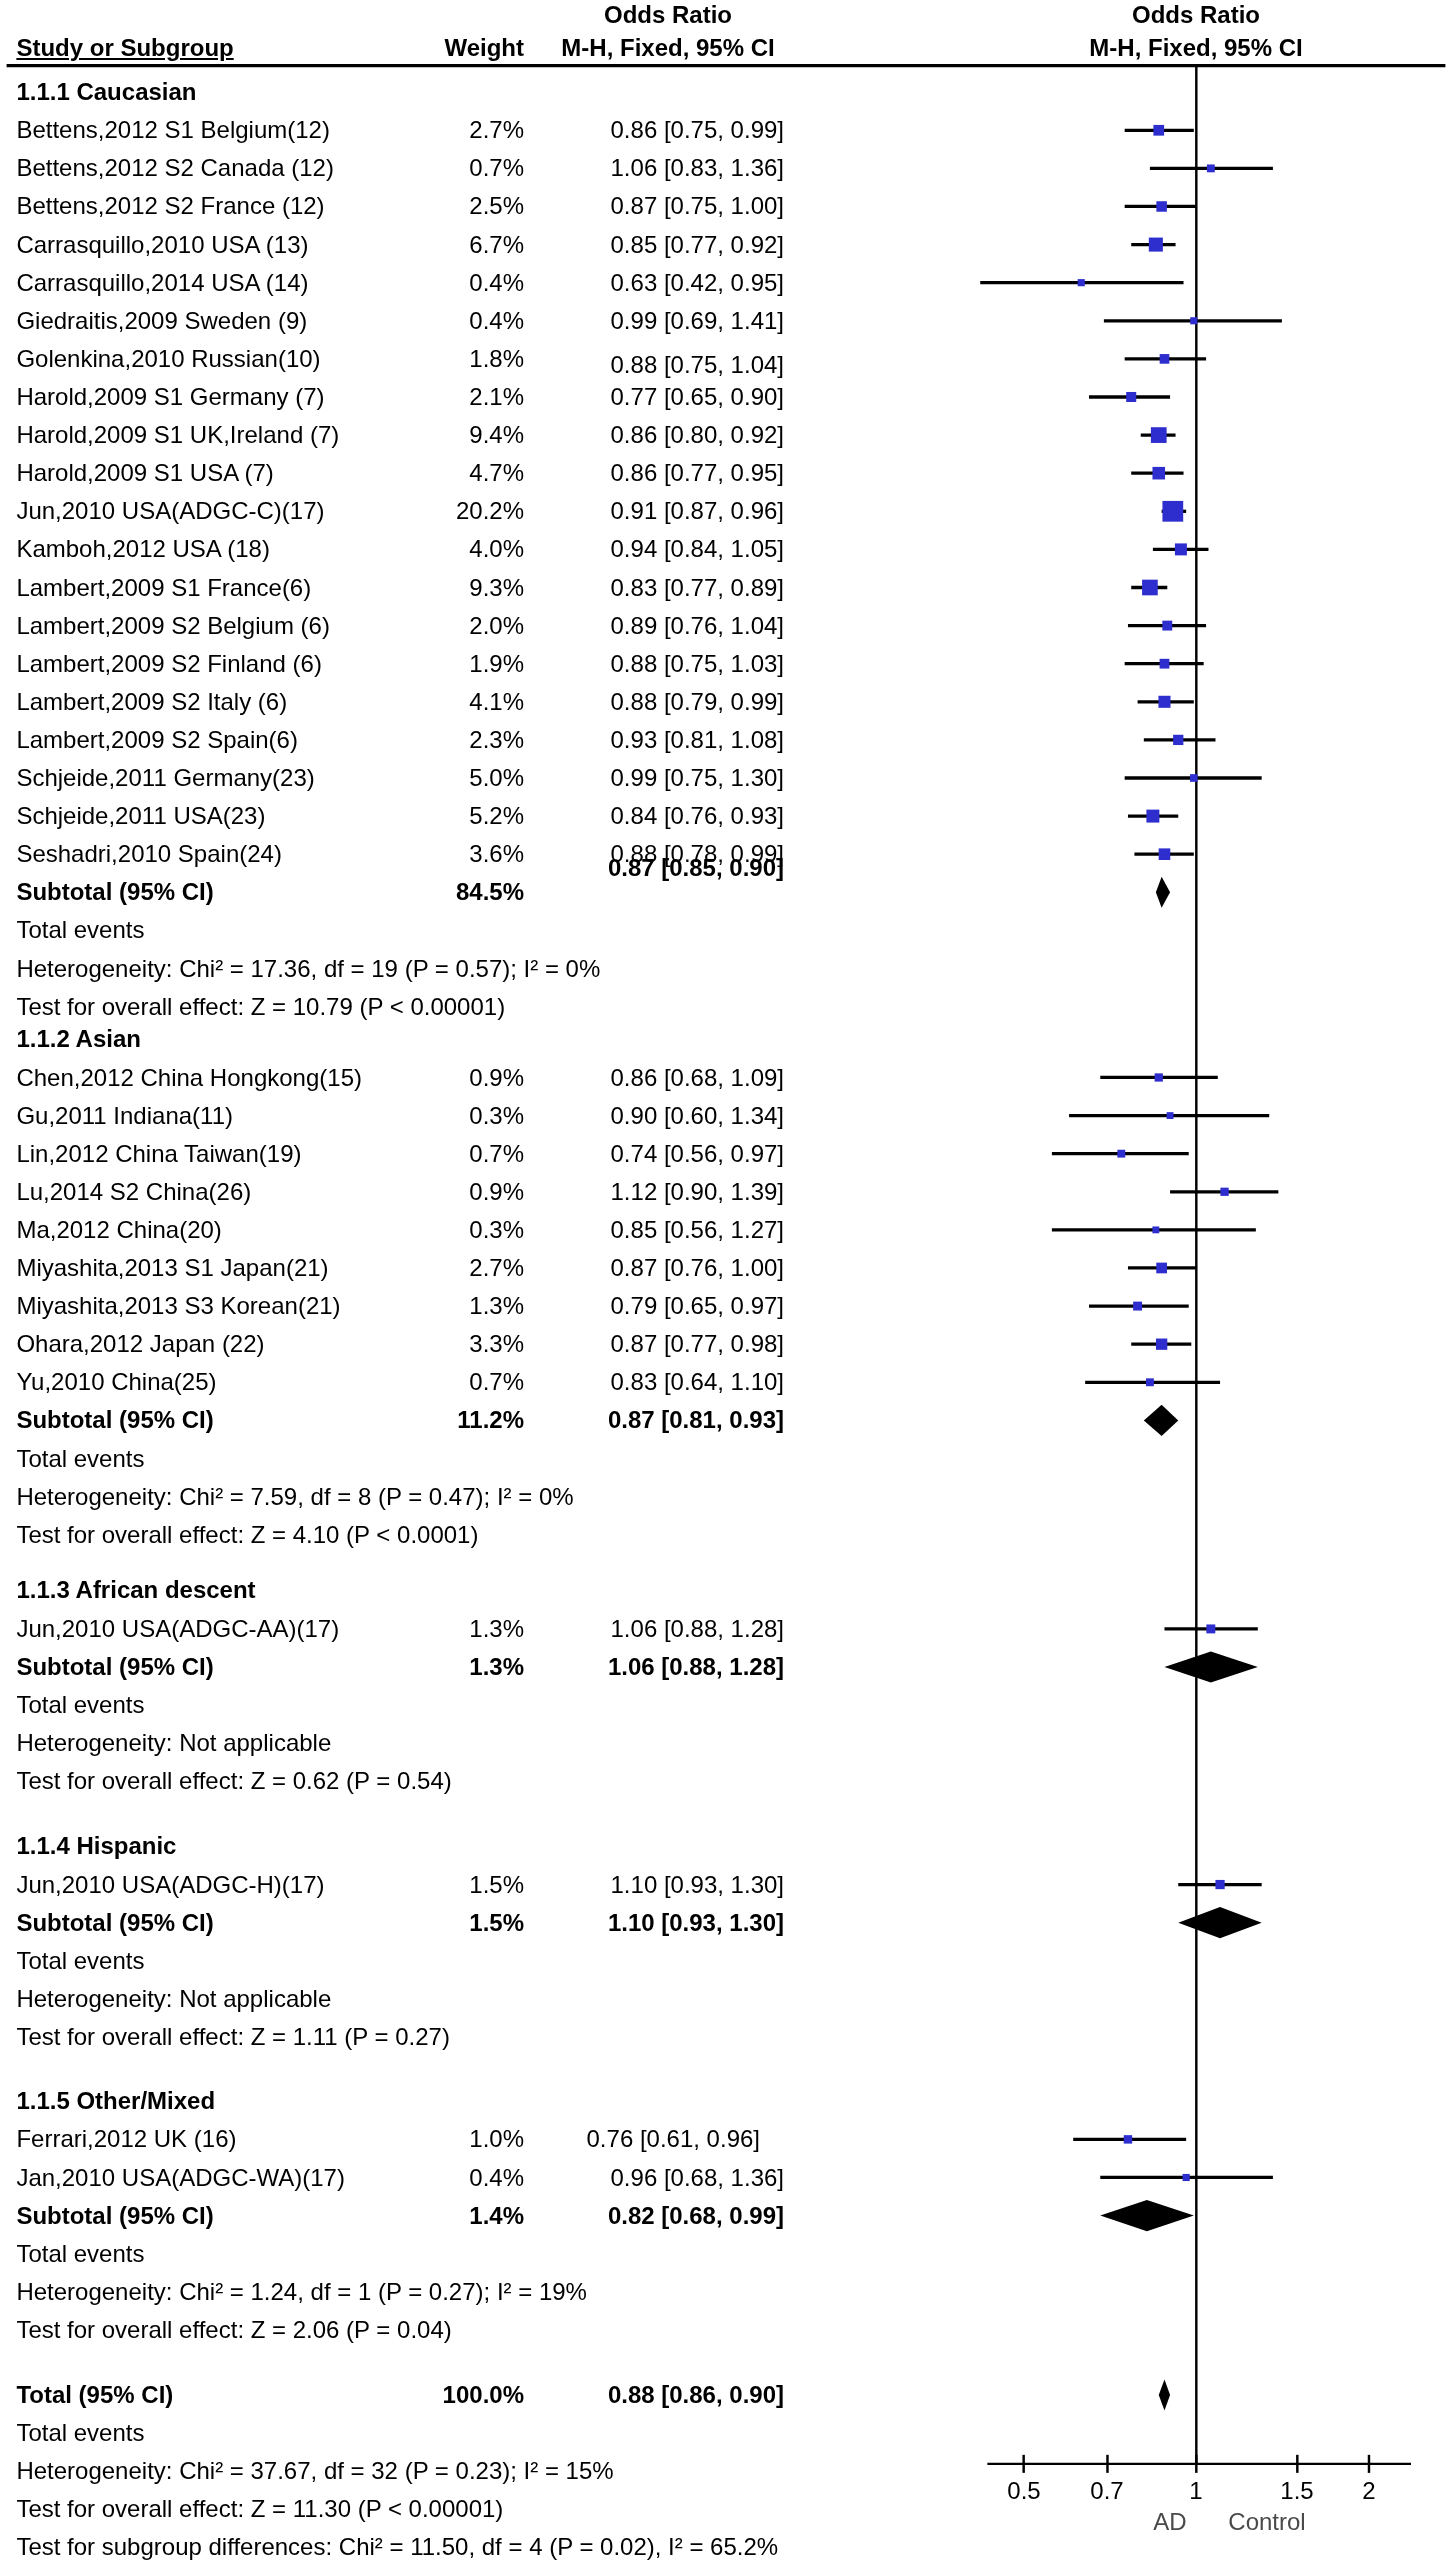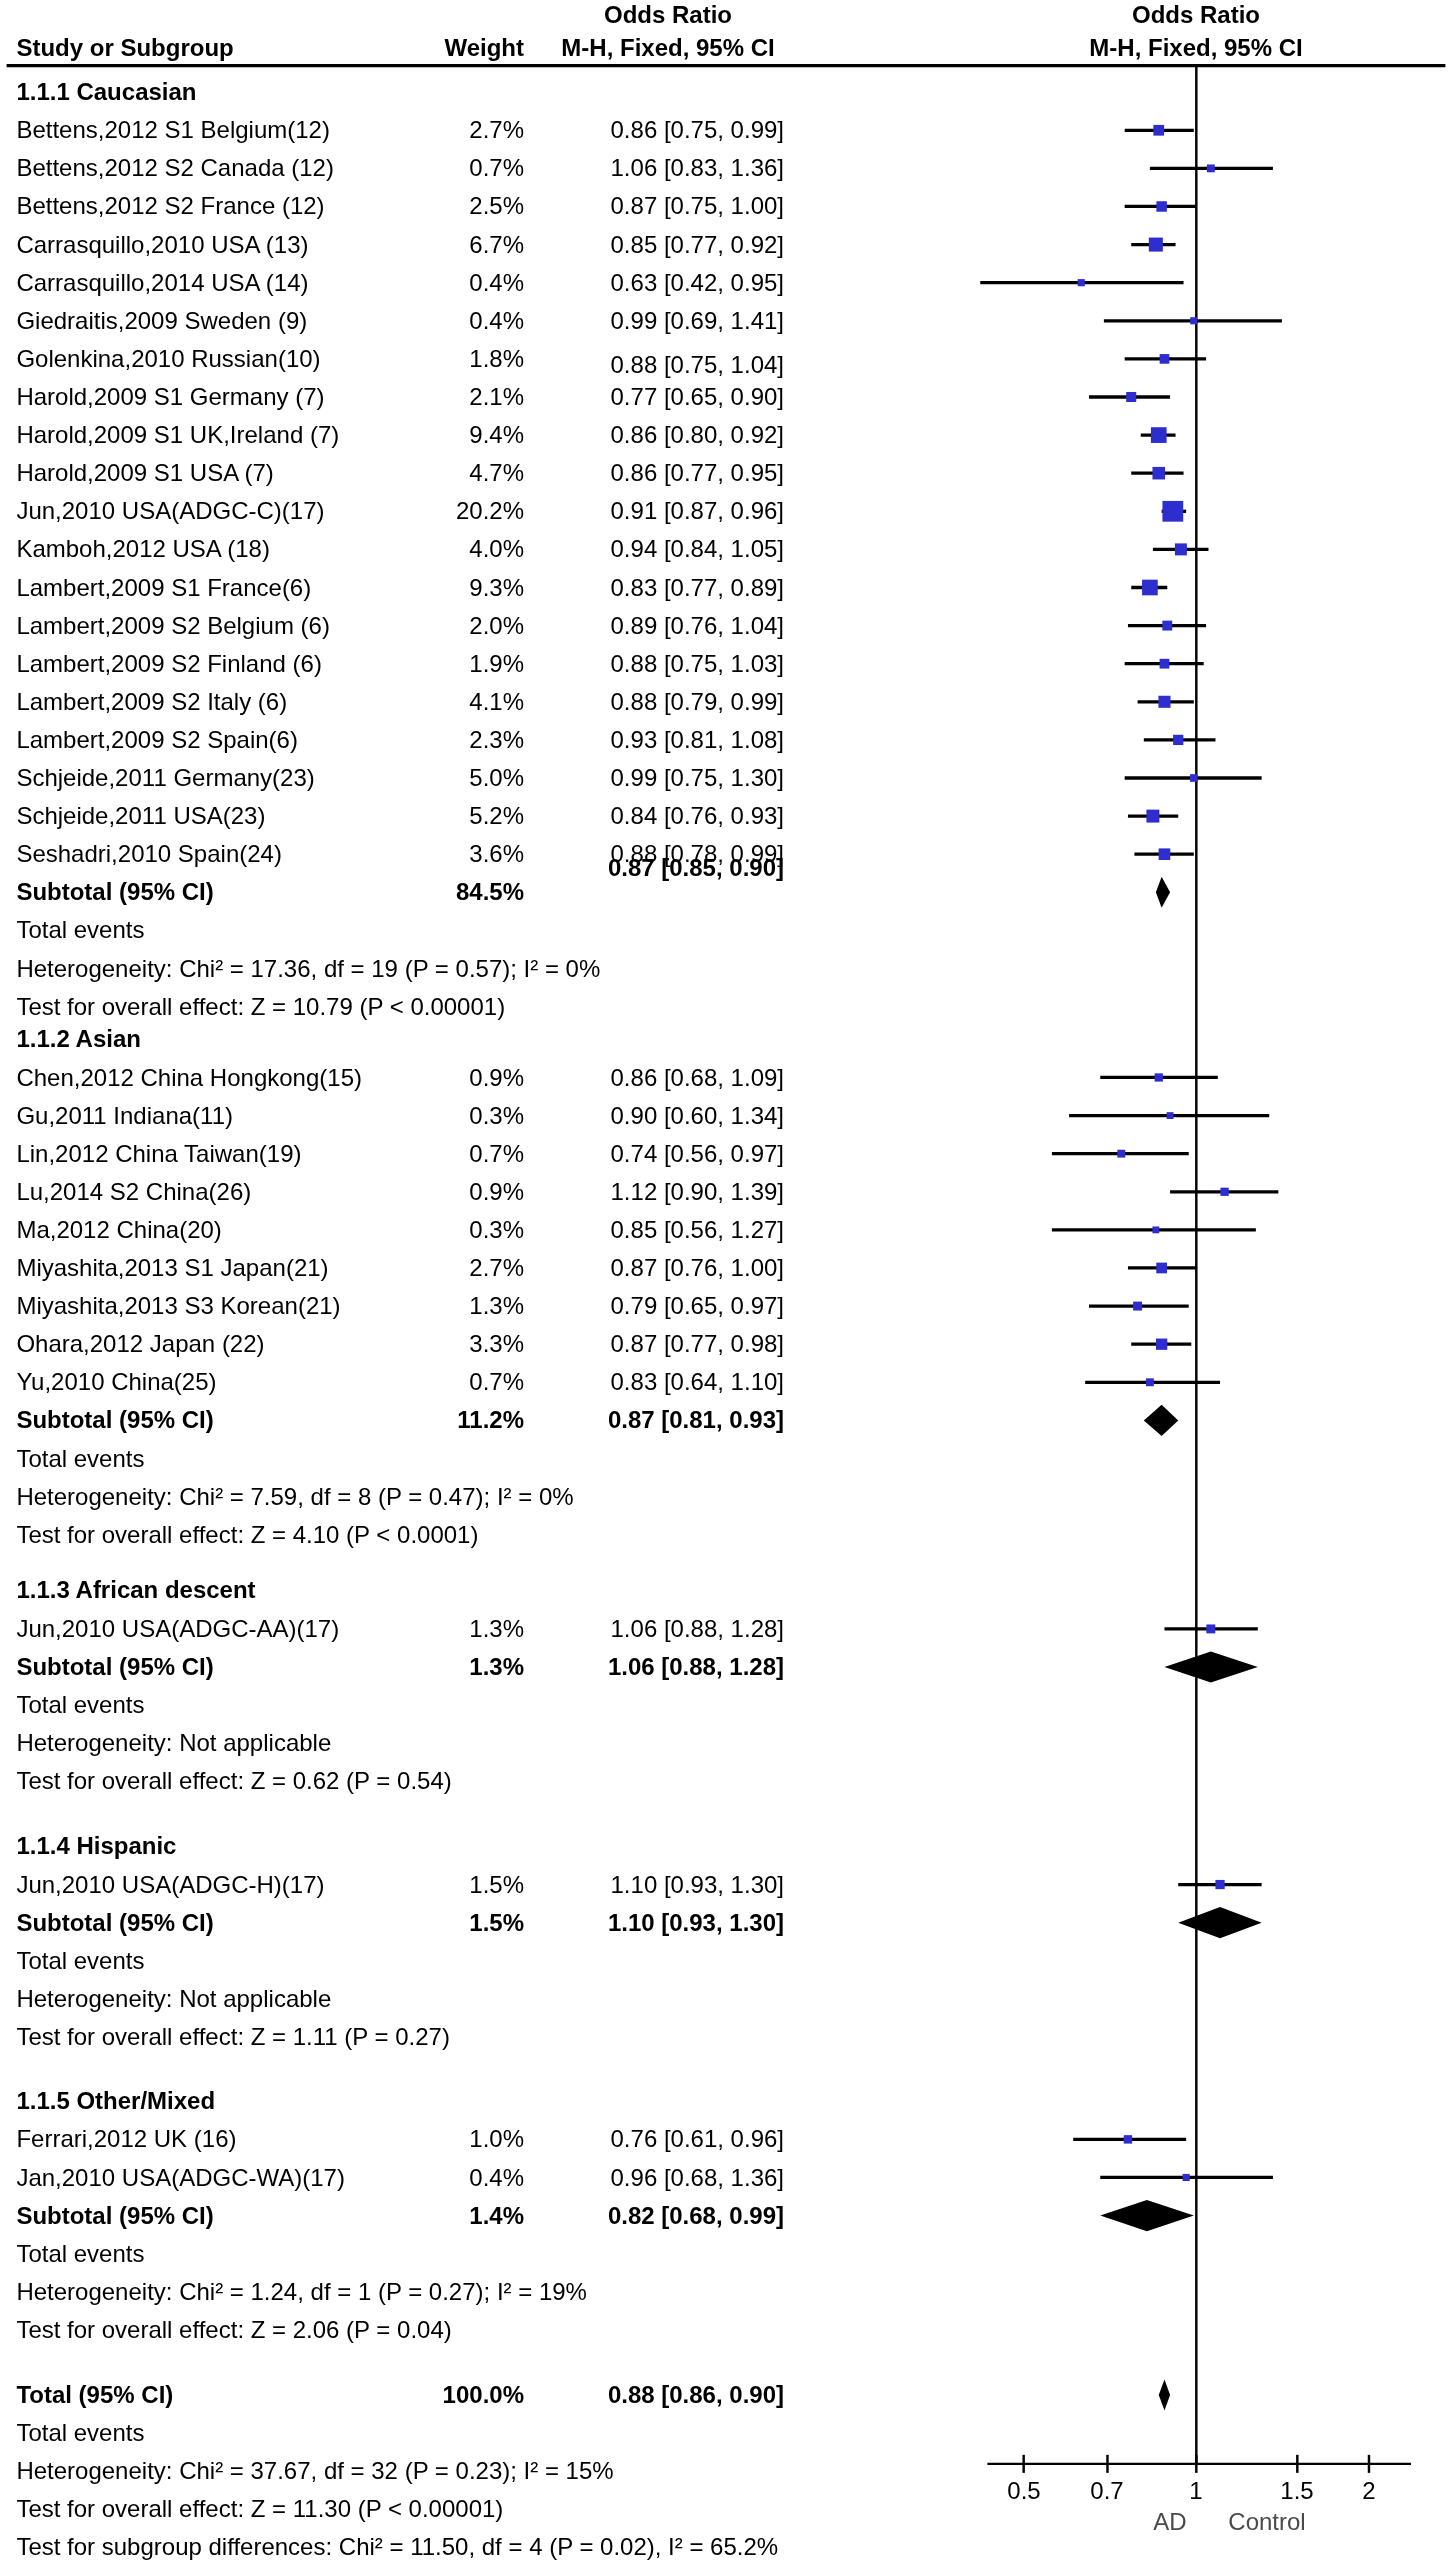--- a/index.html
+++ b/index.html
@@ -11,21 +11,21 @@
   .c{transform:translate(-50%,-50%);}
   #plot-svg{position:absolute;left:0;top:0;}
 </style>
 </head>
 <body>
 
 <div id="page">
 
   <div class="t b c" style="left:668px;top:14.7px;">Odds Ratio</div>
   <div class="t b c" style="left:1196px;top:14.7px;">Odds Ratio</div>
-  <div class="t b" style="left:16.4px;top:48px;">Study or Subgroup</div>
+  <div class="t b" style="left:16.4px;top:48px;text-decoration:underline;">Study or Subgroup</div>
   <div class="t b" style="right:928px;top:48px;">Weight</div>
   <div class="t b c" style="left:668px;top:48px;">M-H, Fixed, 95% CI</div>
   <div class="t b c" style="left:1196px;top:48px;">M-H, Fixed, 95% CI</div>
 
   <svg id="plot-svg" width="1452" height="2563" viewBox="0 0 1772 3128">
       <line x1="8" y1="80" x2="1764" y2="80" stroke="#000" stroke-width="4"></line>
       <line x1="1460" y1="81" x2="1460" y2="3007" stroke="#000" stroke-width="3"></line>
       <line x1="1205" y1="3007" x2="1722" y2="3007" stroke="#000" stroke-width="3"></line>
       <line x1="1249.2790030352132" y1="2996" x2="1249.2790030352132" y2="3018" stroke="#000" stroke-width="3"></line>
       <line x1="1351.5686280099799" y1="2996" x2="1351.5686280099799" y2="3018" stroke="#000" stroke-width="3"></line>
@@ -230,21 +230,21 @@
       <div class="t" style="right: 668px; top: 1885px;">1.10 [0.93, 1.30]</div>
       <div class="t b" style="left: 16.4px; top: 1923px;">Subtotal (95% CI)</div>
       <div class="t b" style="right: 928px; top: 1923px;">1.5%</div>
       <div class="t b" style="right: 668px; top: 1923px;">1.10 [0.93, 1.30]</div>
       <div class="t" style="left: 16.4px; top: 1961px;">Total events</div>
       <div class="t" style="left: 16.4px; top: 1999px;">Heterogeneity: Not applicable</div>
       <div class="t" style="left: 16.4px; top: 2037px;">Test for overall effect: Z = 1.11 (P = 0.27)</div>
       <div class="t b" style="left: 16.4px; top: 2101px;">1.1.5 Other/Mixed</div>
       <div class="t" style="left: 16.4px; top: 2139px;">Ferrari,2012 UK (16)</div>
       <div class="t" style="right: 928px; top: 2139px;">1.0%</div>
-      <div class="t" style="right: 668px; top: 2139px; margin-left: 16px;">0.76 [0.61, 0.96]</div>
+      <div class="t" style="right: 692px; top: 2139px; margin-left: 16px;">0.76 [0.61, 0.96]</div>
       <div class="t" style="left: 16.4px; top: 2178px;">Jan,2010 USA(ADGC-WA)(17)</div>
       <div class="t" style="right: 928px; top: 2178px;">0.4%</div>
       <div class="t" style="right: 668px; top: 2178px;">0.96 [0.68, 1.36]</div>
       <div class="t b" style="left: 16.4px; top: 2216px;">Subtotal (95% CI)</div>
       <div class="t b" style="right: 928px; top: 2216px;">1.4%</div>
       <div class="t b" style="right: 668px; top: 2216px; text-align: center;">0.82 [0.68, 0.99]</div>
       <div class="t" style="left: 16.4px; top: 2254px;">Total events</div>
       <div class="t" style="left: 16.4px; top: 2292px;">Heterogeneity: Chi² = 1.24, df = 1 (P = 0.27); I² = 19%</div>
       <div class="t" style="left: 16.4px; top: 2330px;">Test for overall effect: Z = 2.06 (P = 0.04)</div>
       <div class="t b" style="left: 16.4px; top: 2395px;">Total (95% CI)</div>

